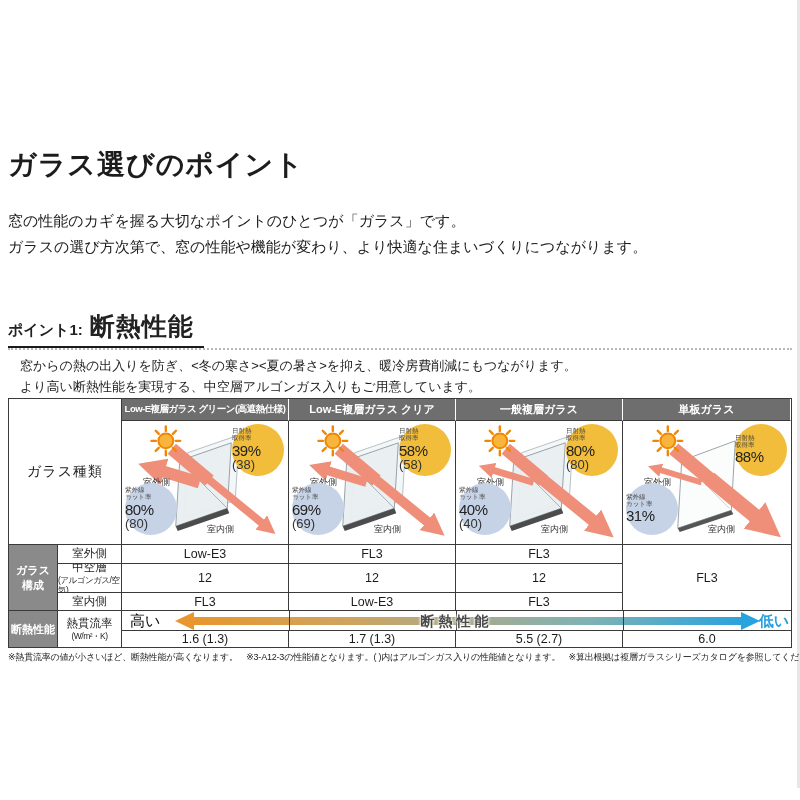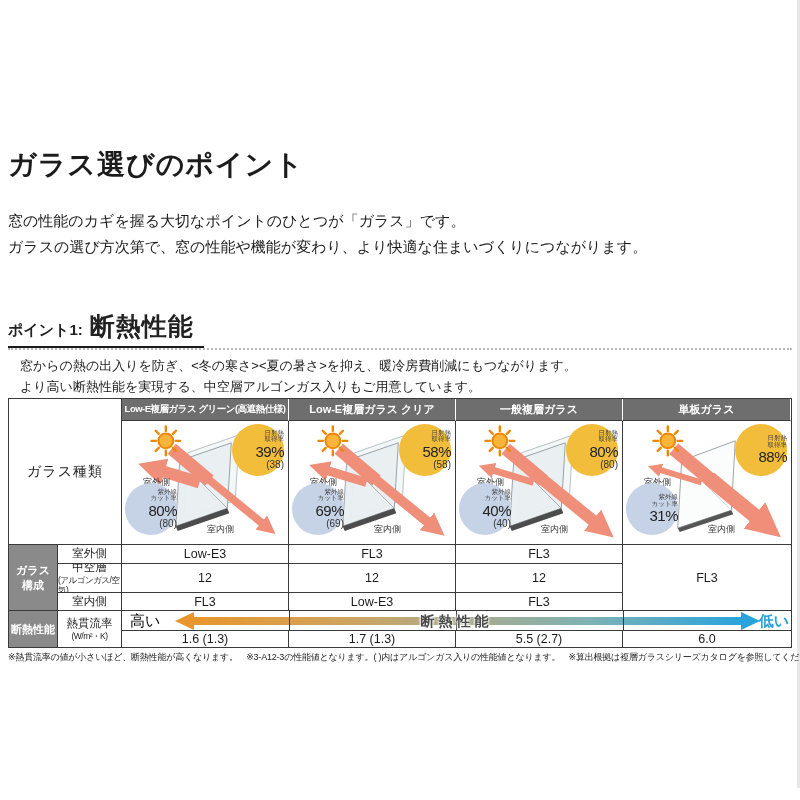--- a/index.html
+++ b/index.html
@@ -38,26 +38,26 @@
   .vl{font-size:12.5px;}
 
   
   .dg{padding:0;}
   .dsvg{position:absolute;left:0;top:0;width:100%;height:100%;}
   .arr{stroke:#ef8e79;}
   .dlab{position:absolute;font-size:9px;color:#333;line-height:1;}
   .dlab-out{left:21px;top:57px;}
   .dlab-in{left:85px;top:104px;}
   .badge{position:absolute;width:52px;height:52px;border-radius:50%;display:flex;flex-direction:column;
-         align-items:flex-end;justify-content:center;line-height:1.05;text-align:center;}
+         align-items:flex-start;justify-content:center;line-height:1.05;text-align:center;}
   .badge-solar{top:3px;right:4px;background:#f2bd3a;}
   .badge-uv{bottom:9px;left:3px;background:#c6d3e6;}
   .b-lab{font-size:6.5px;color:#444;}
   .b-val{font-size:15px;color:#222;letter-spacing:-0.5px;margin-top:1px;}
-  .b-par{font-size:10px;color:#333;}
+  .b-par{font-size:13px;color:#333;}
 
   
   .arrow-cell{display:block;grid-column:3/7;grid-row:6;overflow:hidden;}
   .sc-left{position:absolute;left:8px;top:0;line-height:20px;font-size:15px;font-weight:normal;color:#000000;z-index:2;}
   .sc-right{position:absolute;right:2px;top:0;line-height:20px;font-size:15px;font-weight:bold;color:#2aa0dc;z-index:2;margin-left:38px;}
   .sc-center{position:absolute;left:50%;transform:translateX(-50%);top:0;line-height:20px;
              font-size:14px;font-weight:bold;color:#4a4a4a;letter-spacing:4px;z-index:4;
              text-shadow:0 0 3px #fff,0 0 3px #fff,0 0 3px #fff;}
   .abar{position:absolute;left:70px;right:48px;top:6px;height:8px;z-index:1;
         background:linear-gradient(90deg,#e8962d 0%,#cfa45f 28%,#a8ab8d 50%,#7fb2b4 72%,#29a3dd 100%);}

